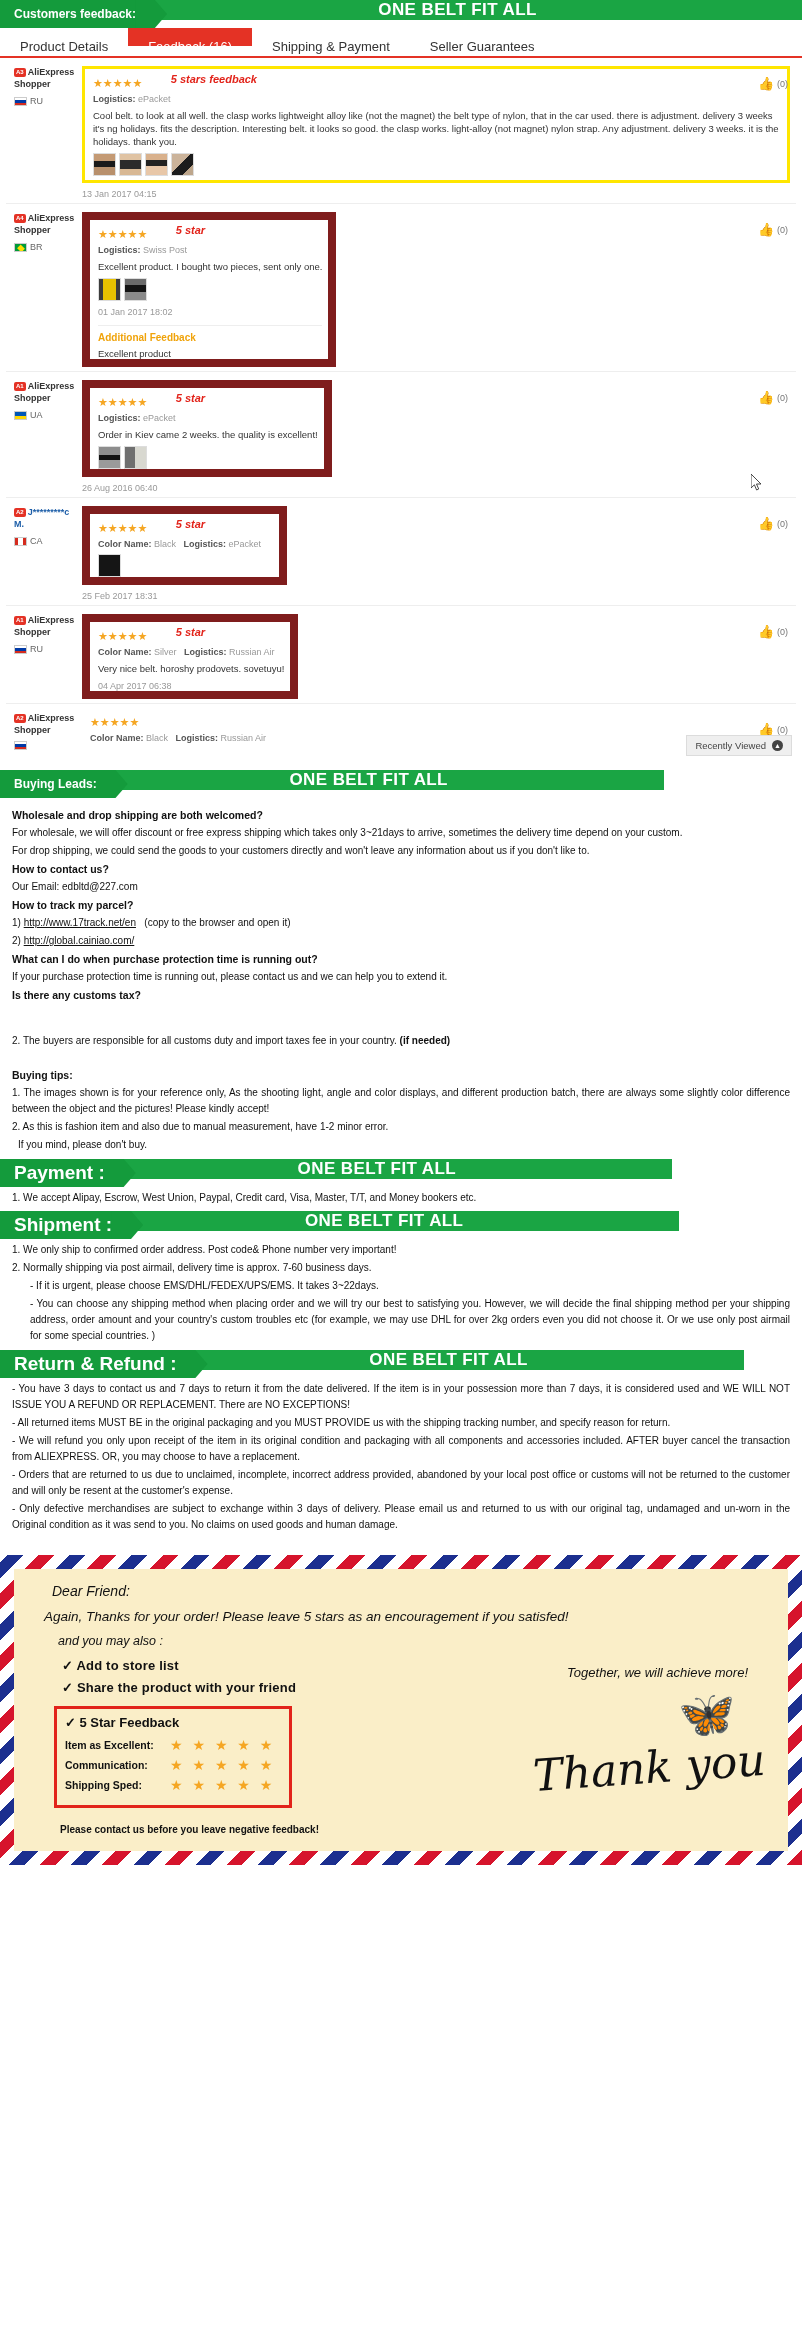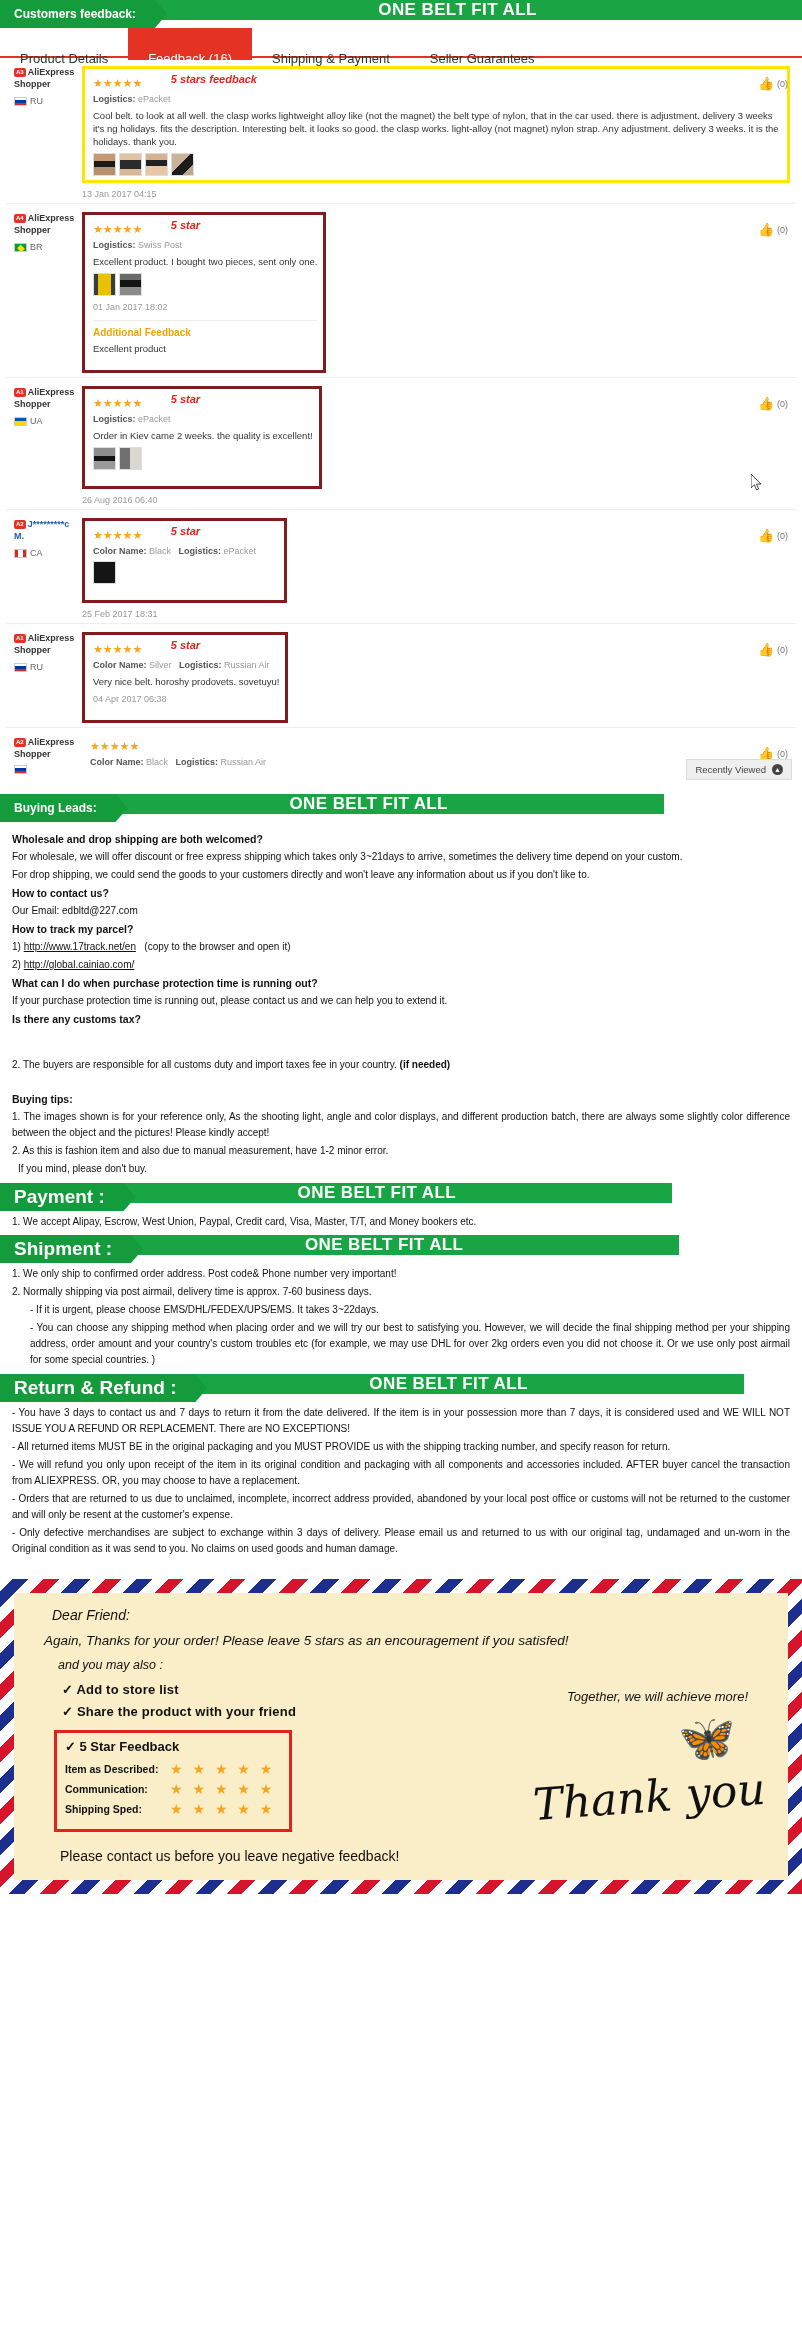--- a/index.html
+++ b/index.html
@@ -58,21 +58,21 @@
   .banner.wide .right { max-width: 560px; flex: none; width: 550px; }
 
   
   .tabs {
     display: flex;
     border-bottom: 2px solid #e43225;
     background: #fff;
     height: 30px;
   }
   .tab {
-    padding: 16px 20px;
+    padding: 4px 20px;
     height: 18px;
     line-height: 30px;
     font-size: 13px;
     color: #333;
     cursor: pointer;
   }
   .tab.active { background: #e43225; color: #fff; }
 
   
   .fb-list { padding: 0 6px; }
@@ -111,21 +111,21 @@
   .flag-br { background: #009b3a; }
   .flag-br::after { content:""; position:absolute; left:3px; top:2px; width:6px; height:5px; background:#ffdf00; transform: rotate(45deg); }
   .flag-ua { background: linear-gradient(#0057b7 0 50%, #ffd700 50% 100%); }
   .flag-ca { background: #fff; }
   .flag-ca::before { content:""; position:absolute; left:0; top:0; width:3px; height:100%; background:#d52b1e; }
   .flag-ca::after { content:""; position:absolute; right:0; top:0; width:3px; height:100%; background:#d52b1e; }
 
   .fb-body { flex: 1; padding-left: 4px; padding-right: 6px; position: relative; }
 
   .hl-yellow { border: 3px solid #ffe600; padding: 4px 6px 4px 8px; }
-  .hl-red { border: 3px solid #7f1d1d; padding: 4px 6px 16px 8px; display: inline-block; min-width: 205px; }
+  .hl-red { border: 8px solid #7f1d1d; padding: 4px 6px 0 8px; display: inline-block; min-width: 205px; }
 
   .stars { color: #f5a623; font-size: 11px; letter-spacing: 0px; display: inline-block; }
   .star-note {
     color: #e2231a;
     font-style: italic;
     font-size: 11px;
     font-weight: bold;
     margin-left: 24px;
     vertical-align: top;
   }
@@ -233,21 +233,21 @@
     padding: 6px 14px 8px 8px;
     margin-left: 20px;
     margin-top: 4px;
     background: #faeec8;
   }
   .am-box .hdr { font-size: 13px; font-weight: bold; color: #111; margin-bottom: 7px; }
   .am-rate { display: flex; align-items: center; margin: 4px 0; }
   .am-rate .lbl { font-size: 10.5px; font-weight: bold; color: #111; width: 105px; }
   .am-rate .st { color: #f5a623; font-size: 14px; letter-spacing: 3px; }
   .am-foot {
-    font-size: 14px; font-weight: normal; color: #111;
+    font-size: 10px; font-weight: bold; color: #111;
     margin-top: 16px; margin-left: 26px;
   }
   .thankyou {
     position: absolute;
     right: 22px; bottom: 58px;
     font-family: "DejaVu Serif", serif;
     font-style: italic;
     font-size: 44px;
     color: #111;
     transform: rotate(-4deg);
@@ -570,21 +570,21 @@
   <div class="am-check">✓ Add to store list</div>
   <div class="am-check">✓ Share the product with your friend</div>
 
   <div class="am-together">Together, we will achieve more!</div>
   <div class="butterfly">🦋</div>
   <div class="thankyou">Thank you</div>
 
   <div class="am-box">
     <div class="hdr">✓ 5 Star Feedback</div>
     <div class="am-rate">
-      <span class="lbl">Item as Described:</span>
+      <span class="lbl">Item as Excellent:</span>
       <span class="st">★ ★ ★ ★ ★</span>
     </div>
     <div class="am-rate">
       <span class="lbl">Communication:</span>
       <span class="st">★ ★ ★ ★ ★</span>
     </div>
     <div class="am-rate">
       <span class="lbl">Shipping Sped:</span>
       <span class="st">★ ★ ★ ★ ★</span>
     </div>

